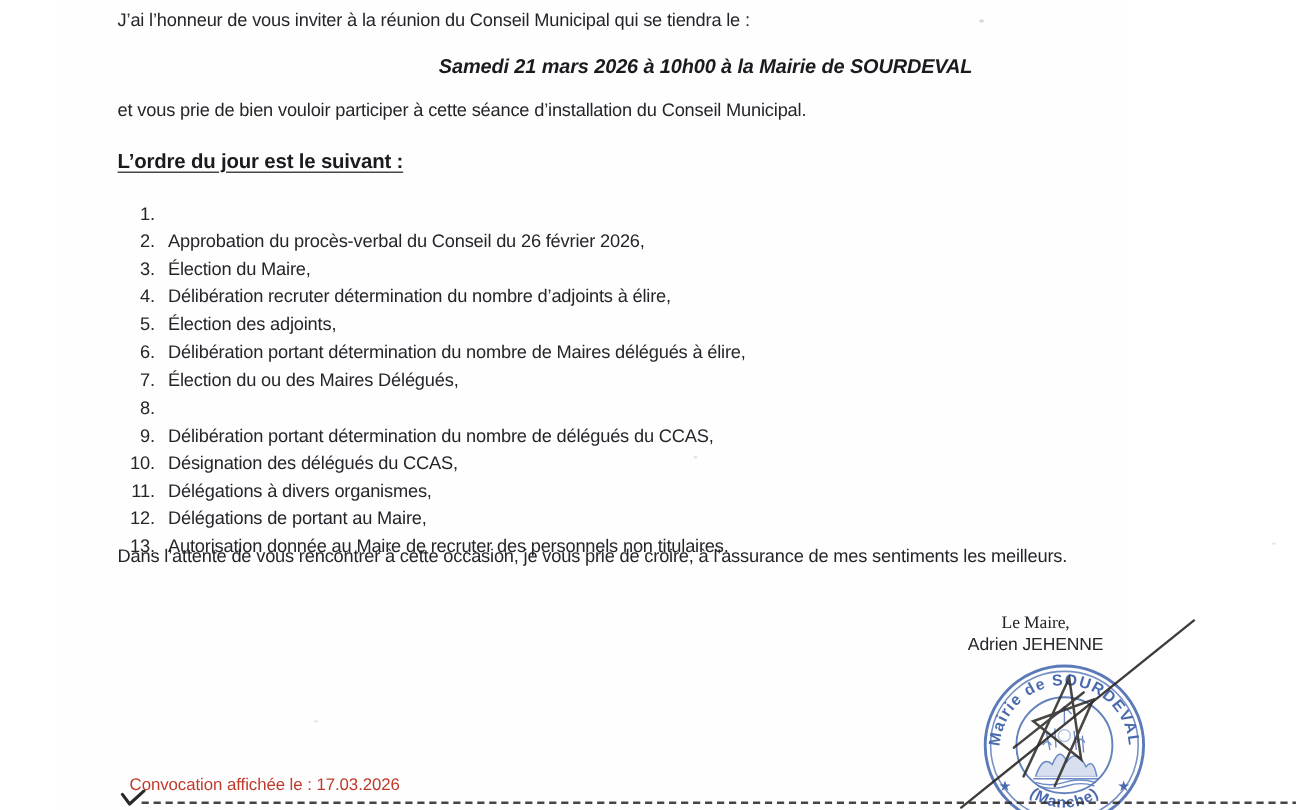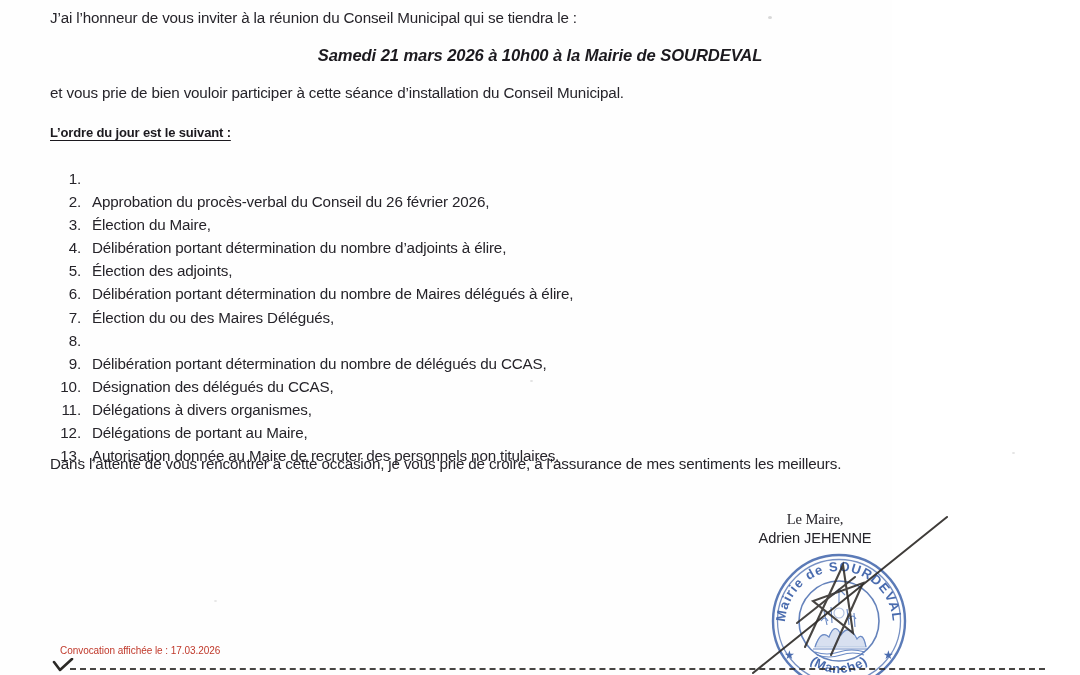--- a/index.html
+++ b/index.html
@@ -12,20 +12,21 @@
     background: #ffffff;
     font-family: "Liberation Sans", sans-serif;
     color: #231f20;
     overflow: hidden;
   }
   #page {
     position: relative;
     width: 892px;
     height: 675px;
     background: #fefefe;
+    margin-left: 48px;
   }
 
   
   .speck {
     position: absolute;
     background: #d8d8d8;
     border-radius: 50%;
     pointer-events: none;
   }
 
@@ -45,21 +46,21 @@
     width: 1080px;
     text-align: center;
     font-size: 16.6px;
     font-weight: bold;
     letter-spacing: -0.1px;
     color: #1c1a1f;
   }
 
   .heading-underline {
     position: absolute;
-    font-size: 13px;
+    font-size: 17px;
     font-weight: bold;
     text-decoration: underline;
     text-underline-offset: 2.5px;
     letter-spacing: -0.15px;
     color: #1c1a1f;
     white-space: nowrap;
   }
 
   
   #agenda {
@@ -98,21 +99,21 @@
     letter-spacing: -0.1px;
     color: #26242a;
     white-space: nowrap;
   }
 
   
   #footer-note {
     position: absolute;
     left: 60px;
     top: 645px;
-    font-size: 10px;
+    font-size: 14px;
     letter-spacing: -0.05px;
     color: #c0392b;
     white-space: nowrap;
   }
 
   
   #dashed-line {
     position: absolute;
     left: 70px;
     top: 668px;
@@ -173,21 +174,21 @@
     <div class="agenda-row">
       <span class="agenda-num">2.</span>
       <span class="agenda-text">Approbation du procès-verbal du Conseil du 26 février 2026,</span>
     </div>
     <div class="agenda-row">
       <span class="agenda-num">3.</span>
       <span class="agenda-text">Élection du Maire,</span>
     </div>
     <div class="agenda-row">
       <span class="agenda-num">4.</span>
-      <span class="agenda-text">Délibération portant détermination du nombre d’adjoints à élire,</span>
+      <span class="agenda-text">Délibération recruter détermination du nombre d’adjoints à élire,</span>
     </div>
     <div class="agenda-row">
       <span class="agenda-num">5.</span>
       <span class="agenda-text">Élection des adjoints,</span>
     </div>
     <div class="agenda-row">
       <span class="agenda-num">6.</span>
       <span class="agenda-text">Délibération portant détermination du nombre de Maires délégués à élire,</span>
     </div>
     <div class="agenda-row">

